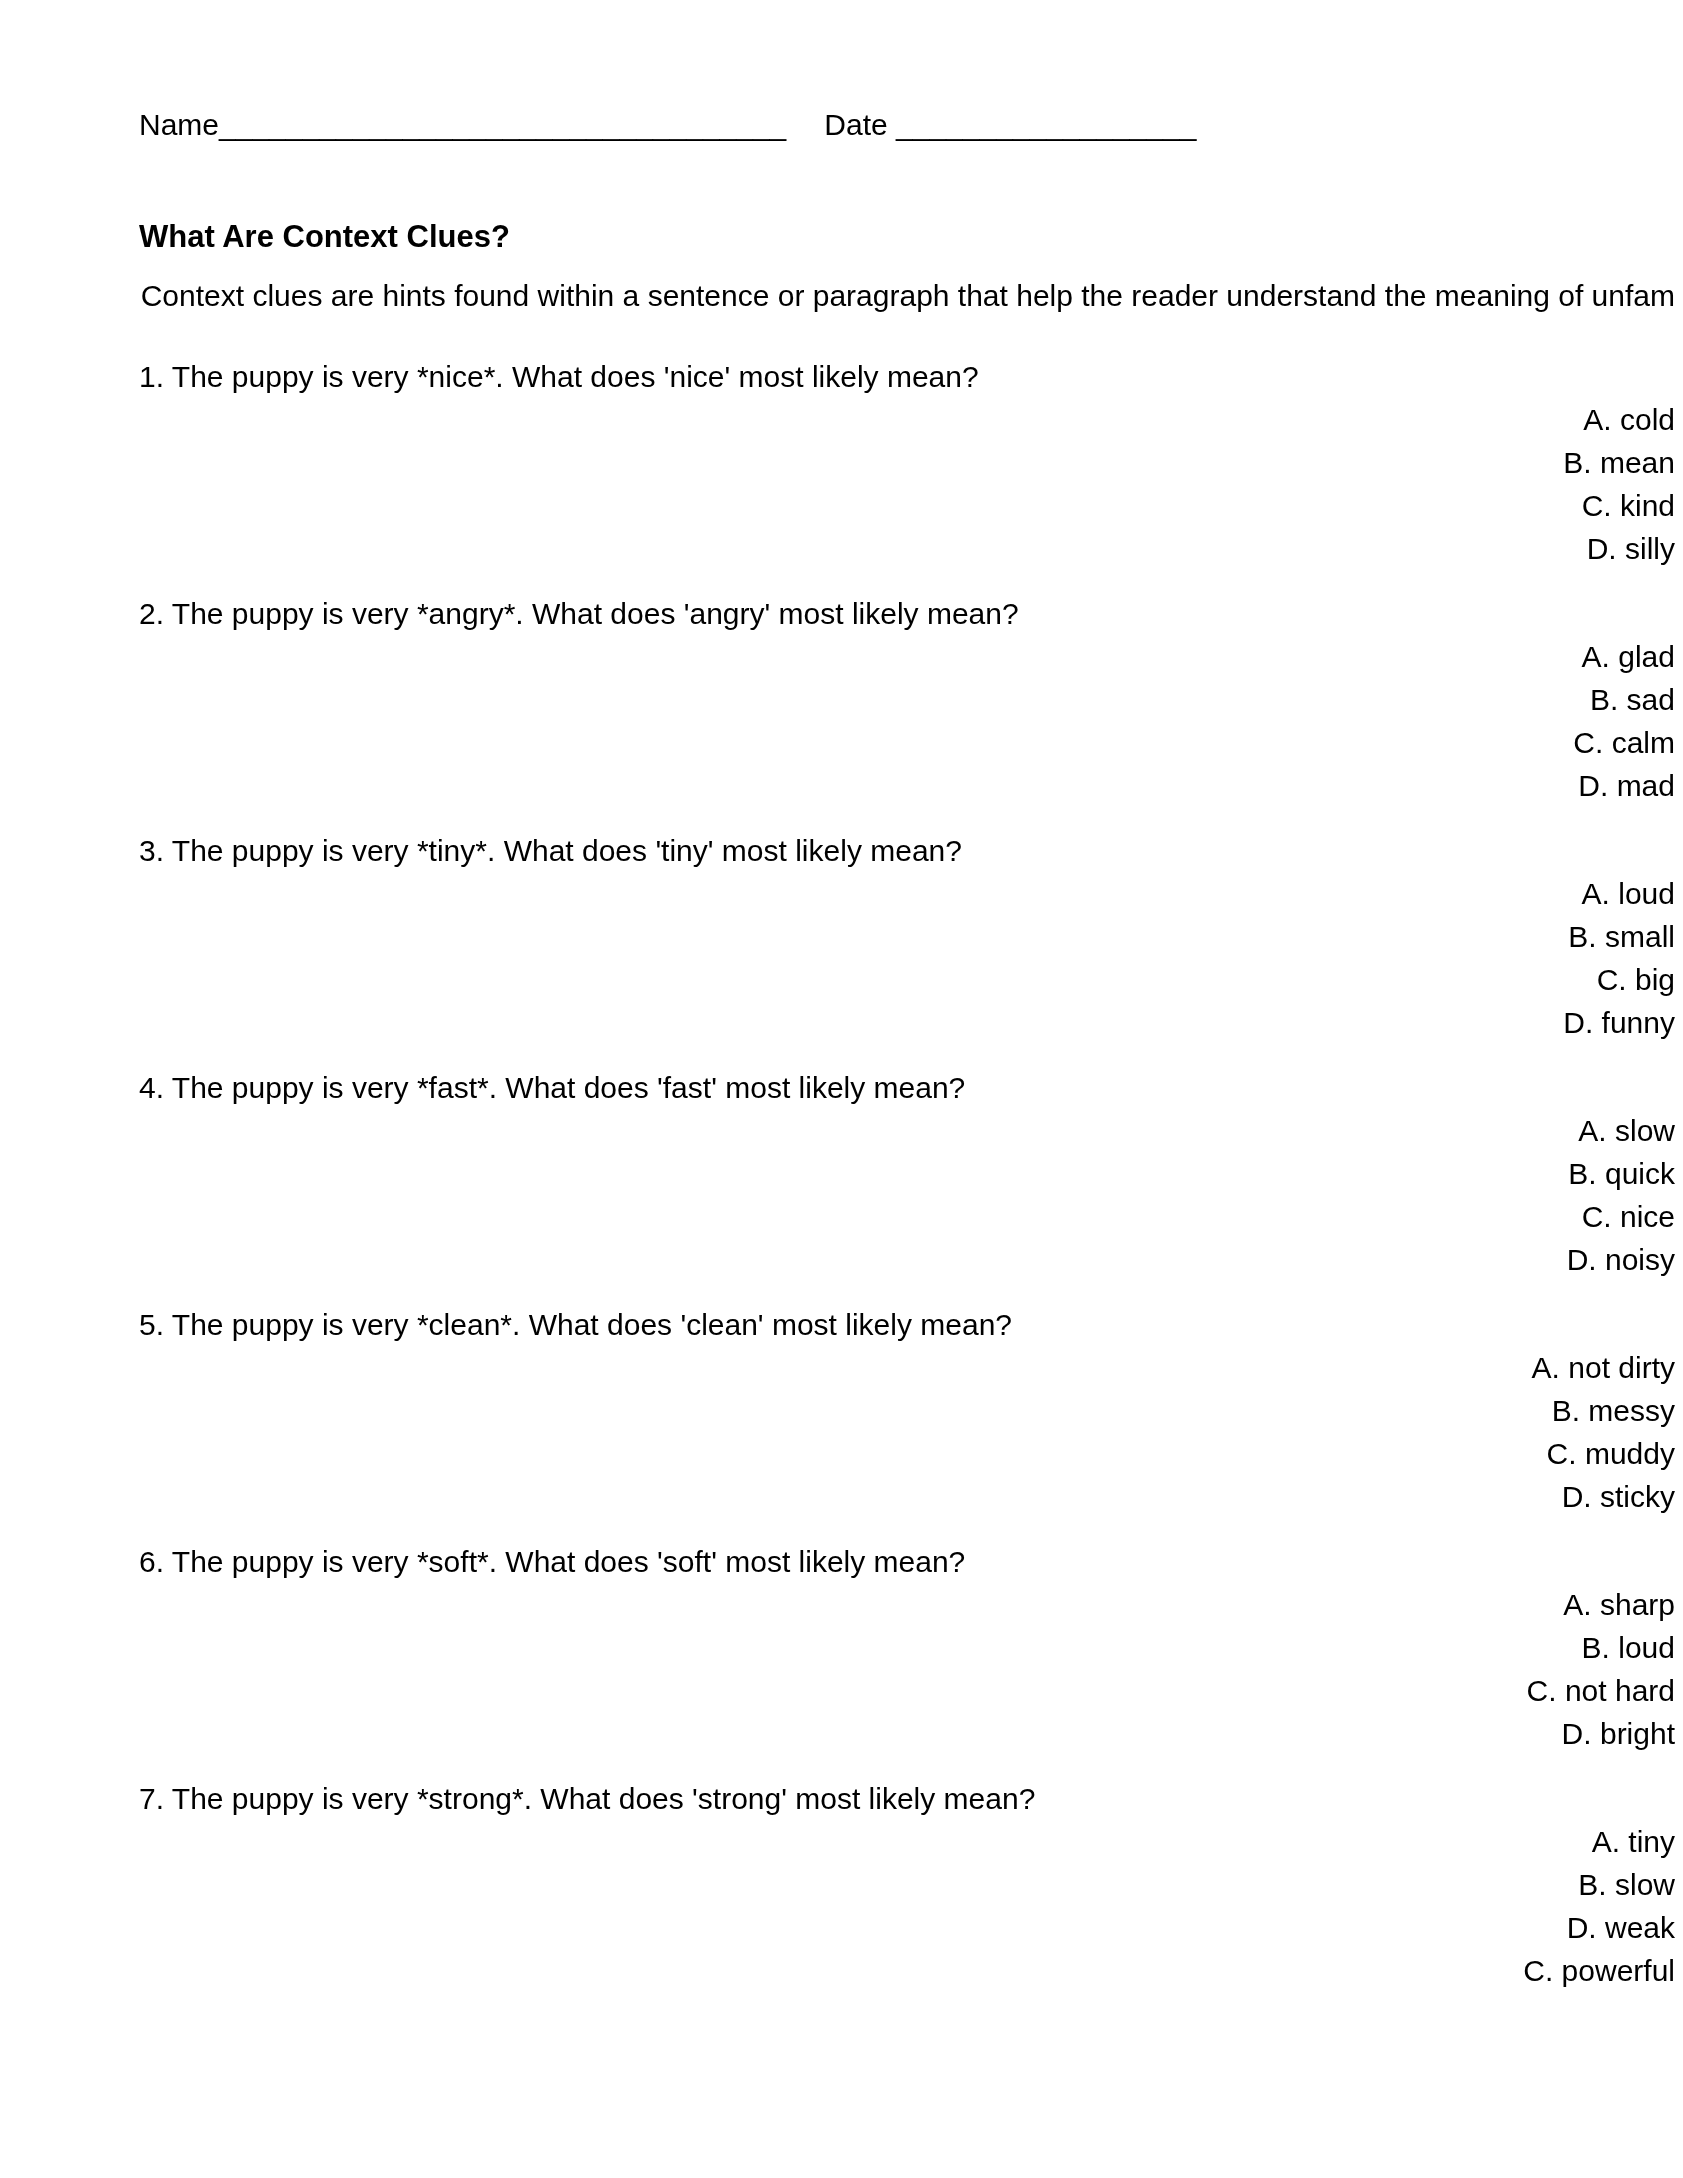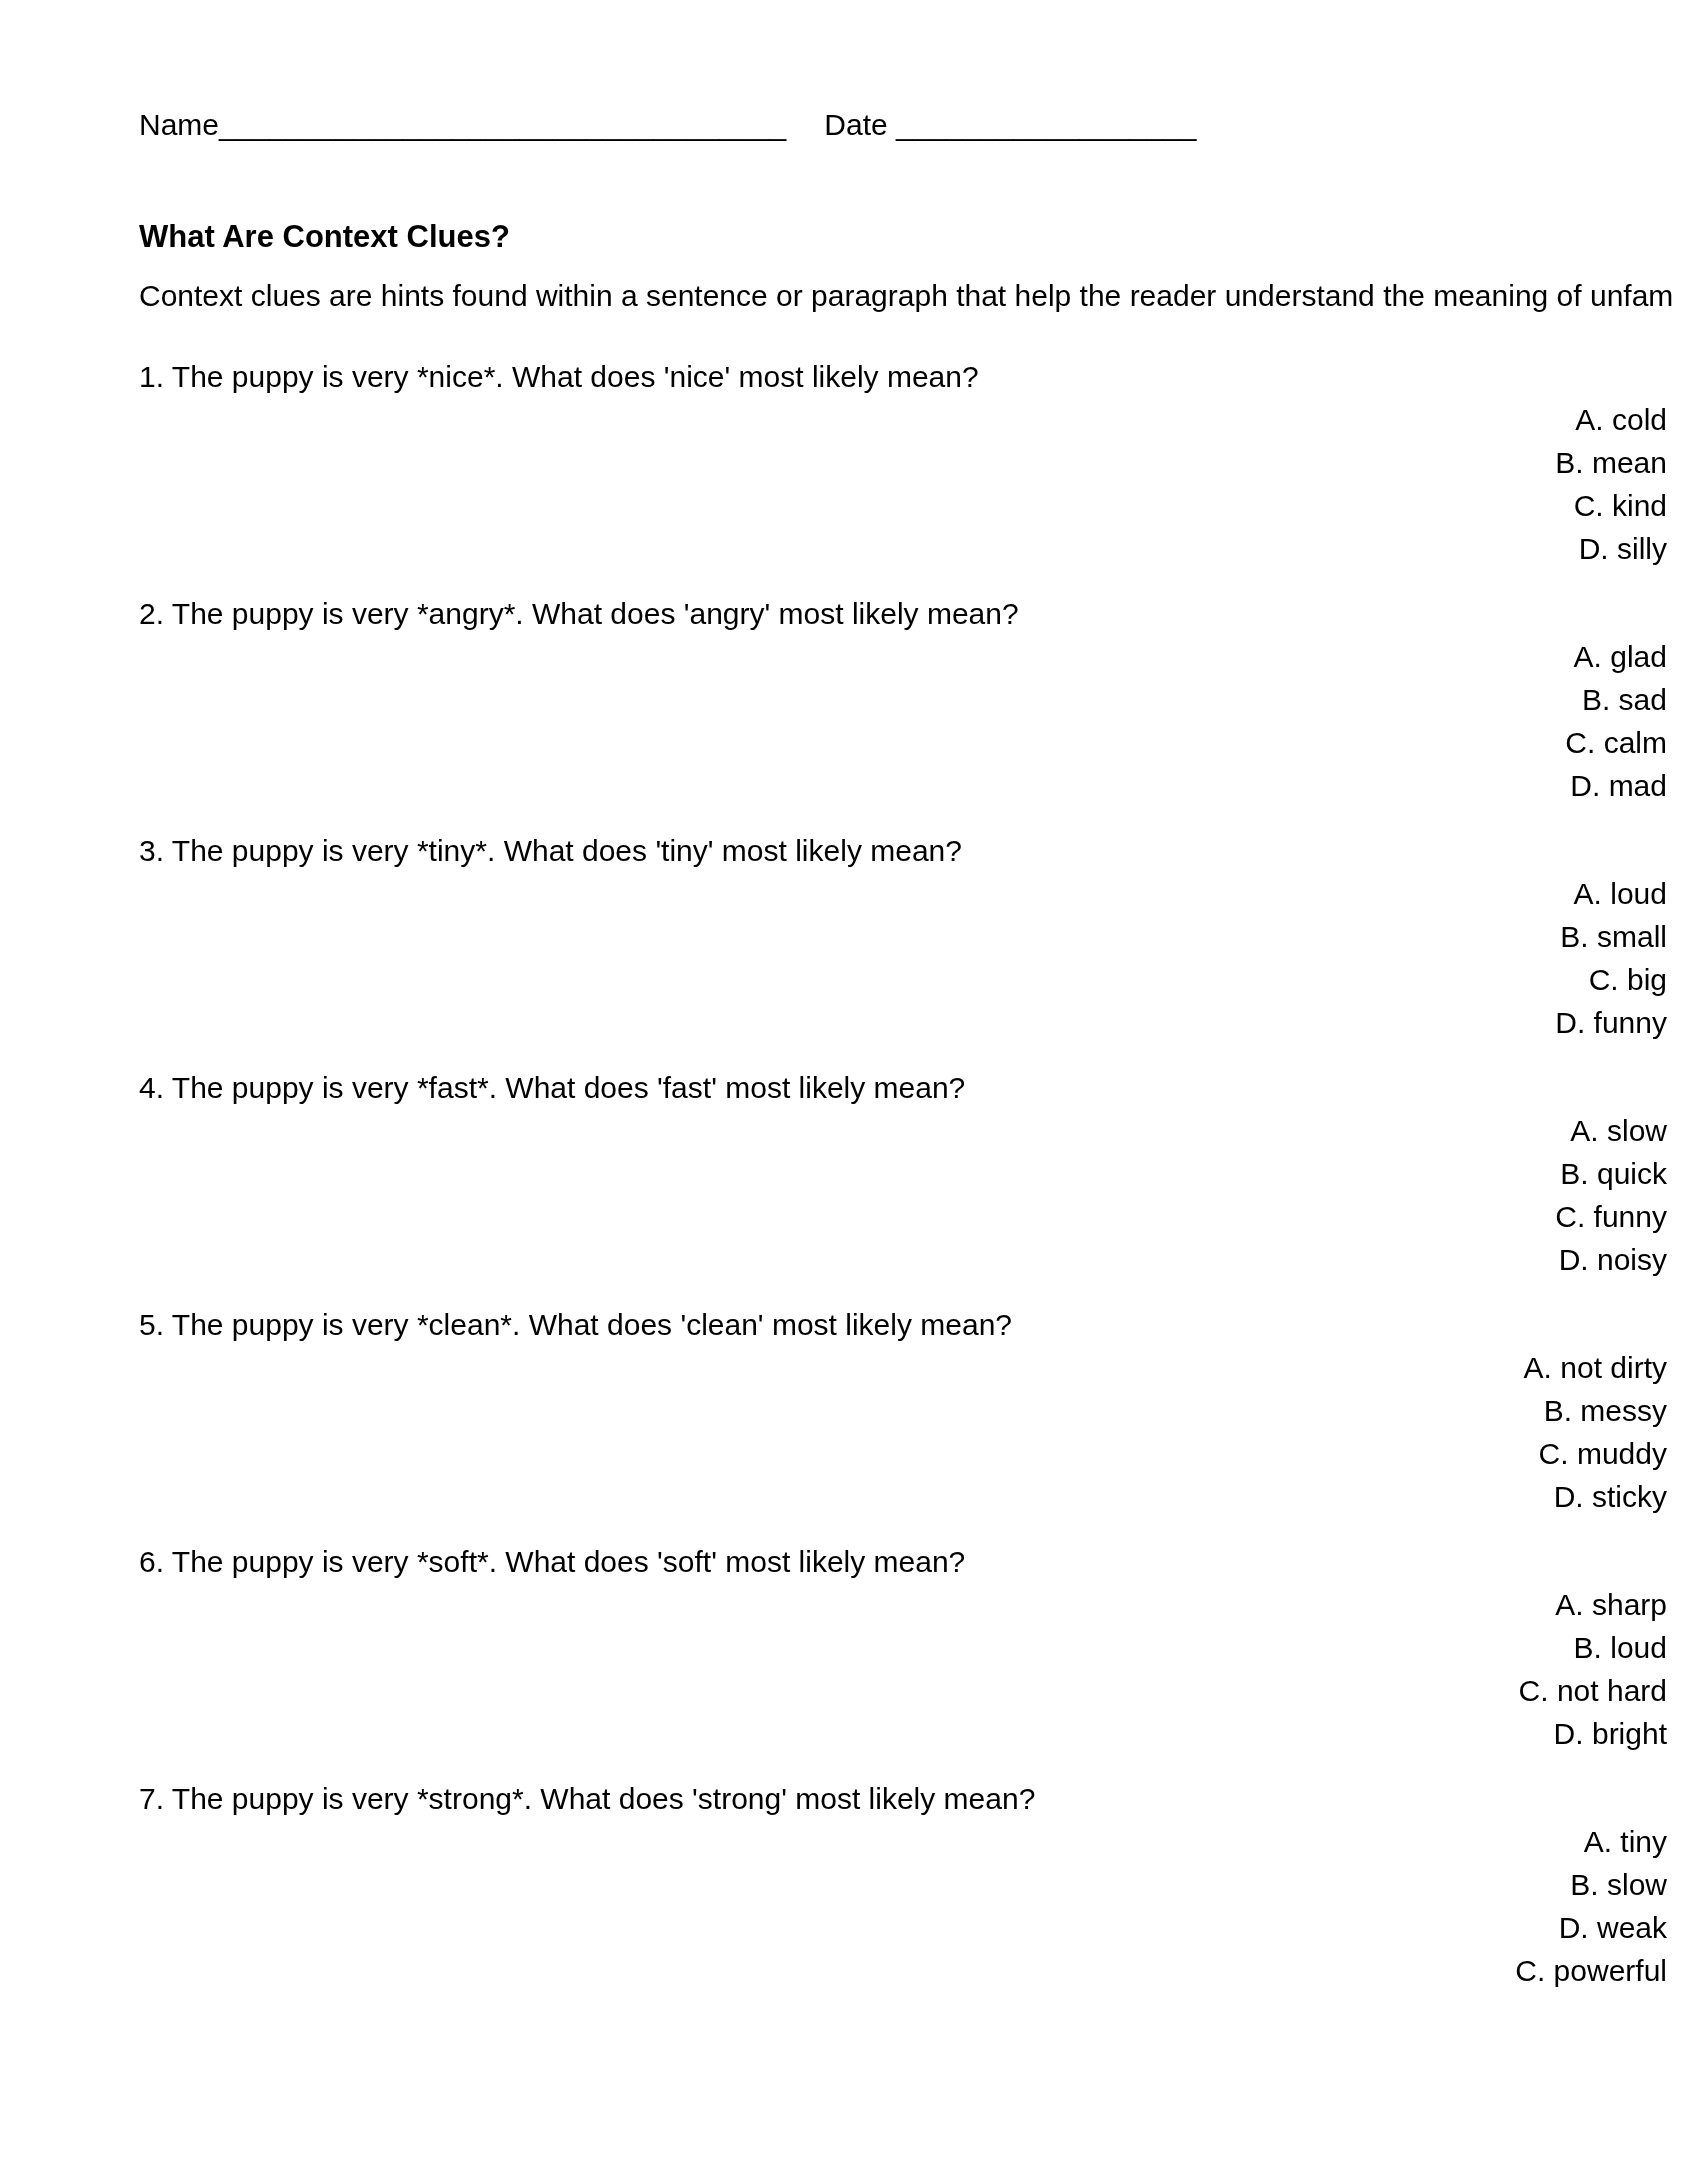--- a/index.html
+++ b/index.html
@@ -11,21 +11,21 @@
     height: 2178px;
     background: #ffffff;
     color: #000000;
     font-family: "Liberation Sans", sans-serif;
     overflow: hidden;
   }
   .page {
     box-sizing: border-box;
     width: 1683px;
     height: 2108px;
-    padding: 103px 16px 0 139px;
+    padding: 103px 8px 0 139px;
   }
   .header-row {
     font-size: 30px;
     line-height: 44px;
     white-space: nowrap;
   }
   .blank-line {
     letter-spacing: 0;
   }
   .date-group {
@@ -122,21 +122,21 @@
 
   <div class="question">
     <div class="q-line">
       <span>4.</span>
       <span>The puppy is very *fast*. What does 'fast' most likely mean?</span>
     </div>
     <div class="options">
 
     <div class="option">A. slow</div>
           <div class="option">B. quick</div>
-          <div class="option">C. funny</div>
+          <div class="option">C. nice</div>
           <div class="option">D. noisy</div>
         </div>
   </div>
 
   <div class="question">
     <div class="q-line">
       <span>5.</span>
       <span>The puppy is very *clean*. What does 'clean' most likely mean?</span>
     </div>
     <div class="options">

